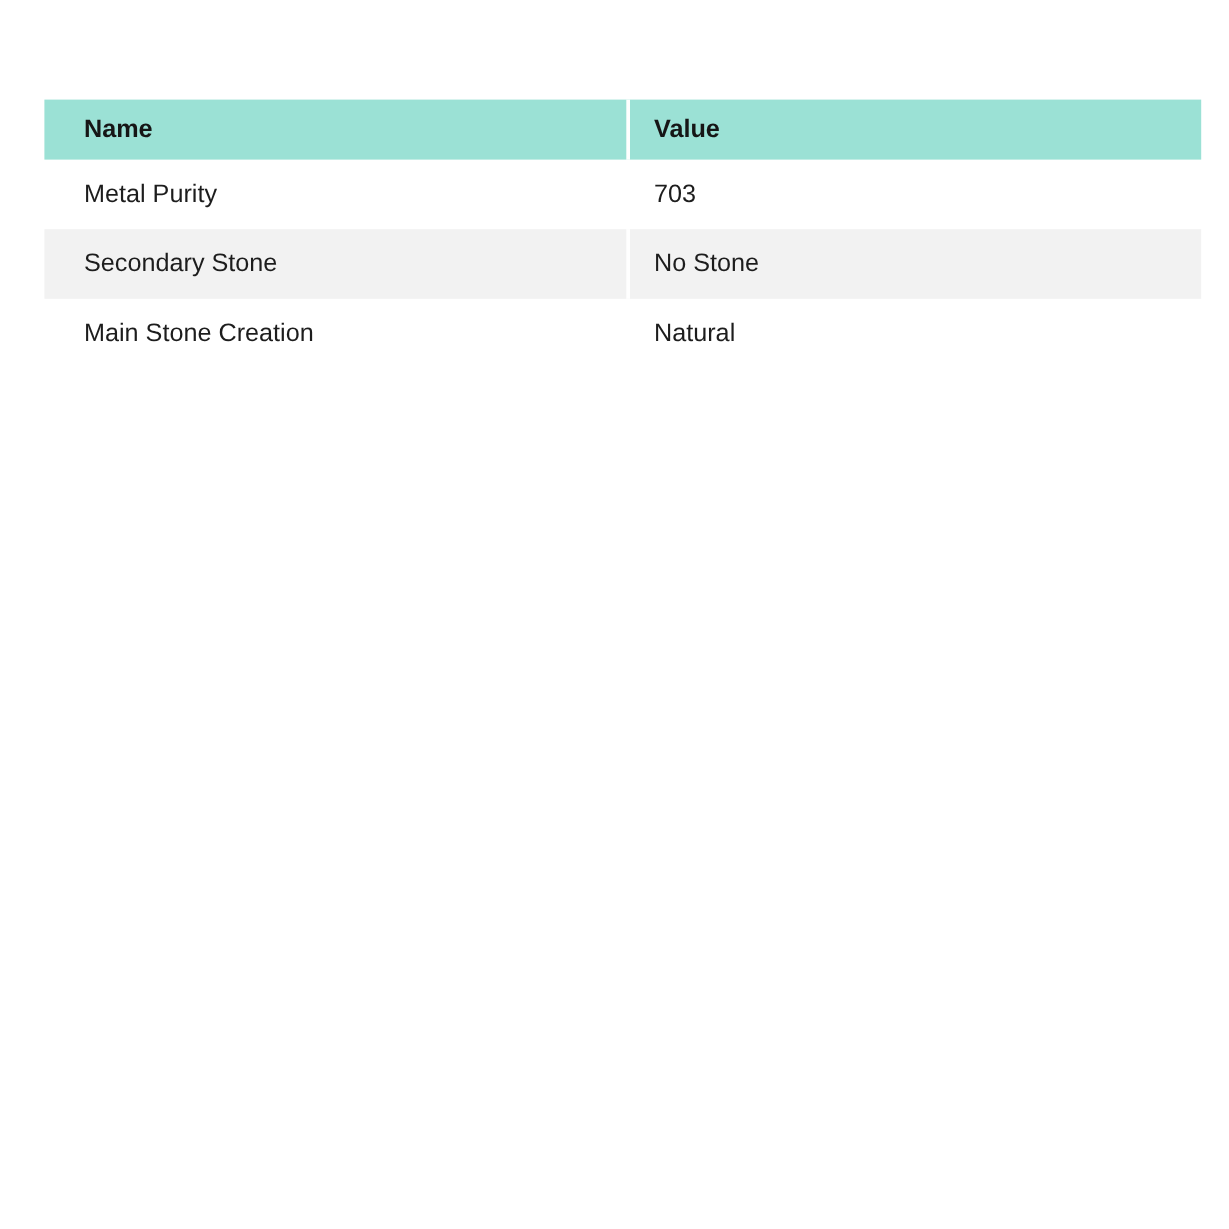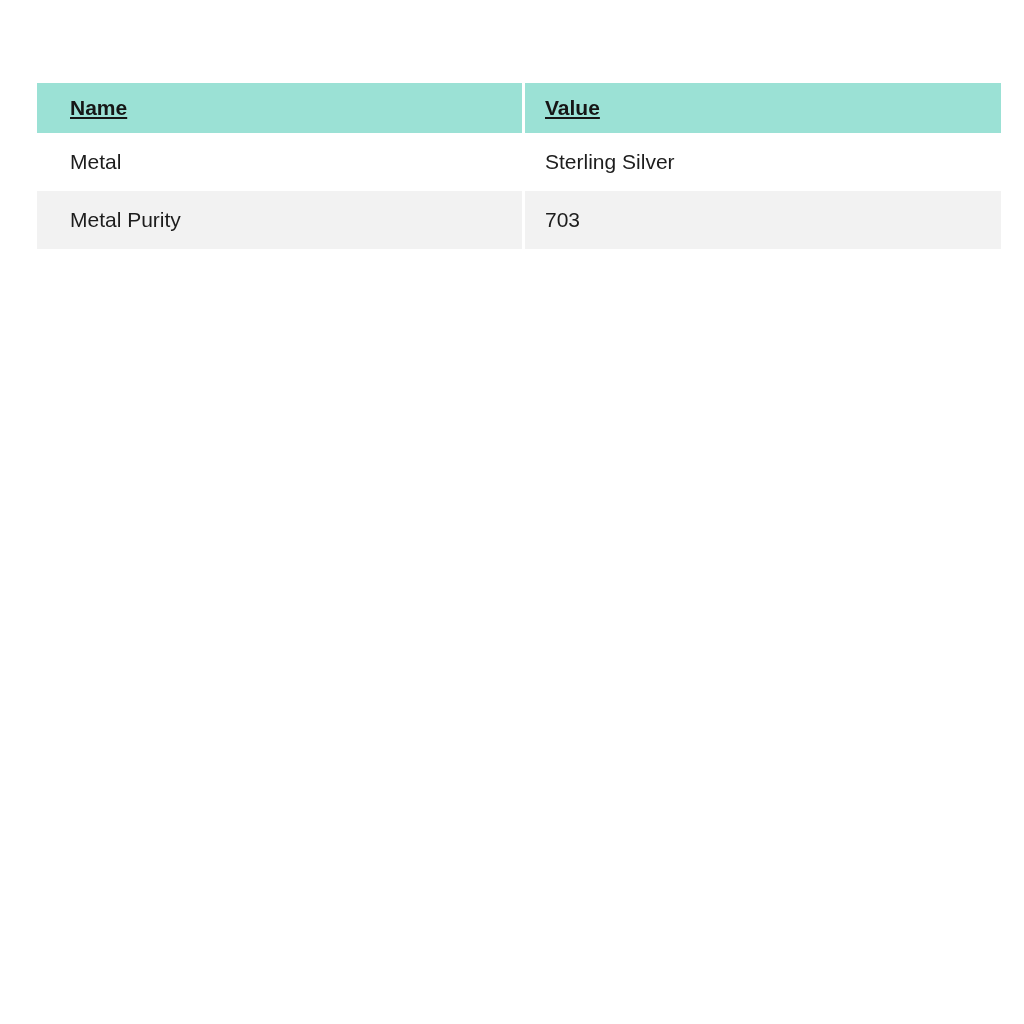--- a/index.html
+++ b/index.html
@@ -31,40 +31,43 @@
     overflow: hidden;
     white-space: nowrap;
   }
   .col-name { width: 485px; padding-left: 33px; }
   .col-value { width: 479px; padding-left: 20px; border-left: 3px solid var(--divider, #ffffff); }
   thead th {
     height: 50px;
     background: var(--accent, #9be1d5);
     font-weight: 700;
     color: #161616;
-    text-decoration: underline;
   }
   tbody td { height: 58px; }
   tbody tr:nth-child(even) { background: var(--stripe, #f2f2f2); }
 </style>
 </head>
 <body>
 
 <div class="page">
   <table class="spec-table">
     <thead>
       <tr>
         <th class="col-name">Name</th>
         <th class="col-value">Value</th>
       </tr>
     </thead>
     <tbody>
         <tr class="spec-row">
-    <td class="col-name">Metal</td>
-    <td class="col-value">Sterling Silver</td>
+    <td class="col-name">Metal Purity</td>
+    <td class="col-value">703</td>
   </tr>
         <tr class="spec-row">
-    <td class="col-name">Metal Purity</td>
-    <td class="col-value">703</td>
+    <td class="col-name">Secondary Stone</td>
+    <td class="col-value">No Stone</td>
+  </tr>
+        <tr class="spec-row">
+    <td class="col-name">Main Stone Creation</td>
+    <td class="col-value">Natural</td>
   </tr>
       </tbody>
   </table>
 </div>
 
 </body></html>

